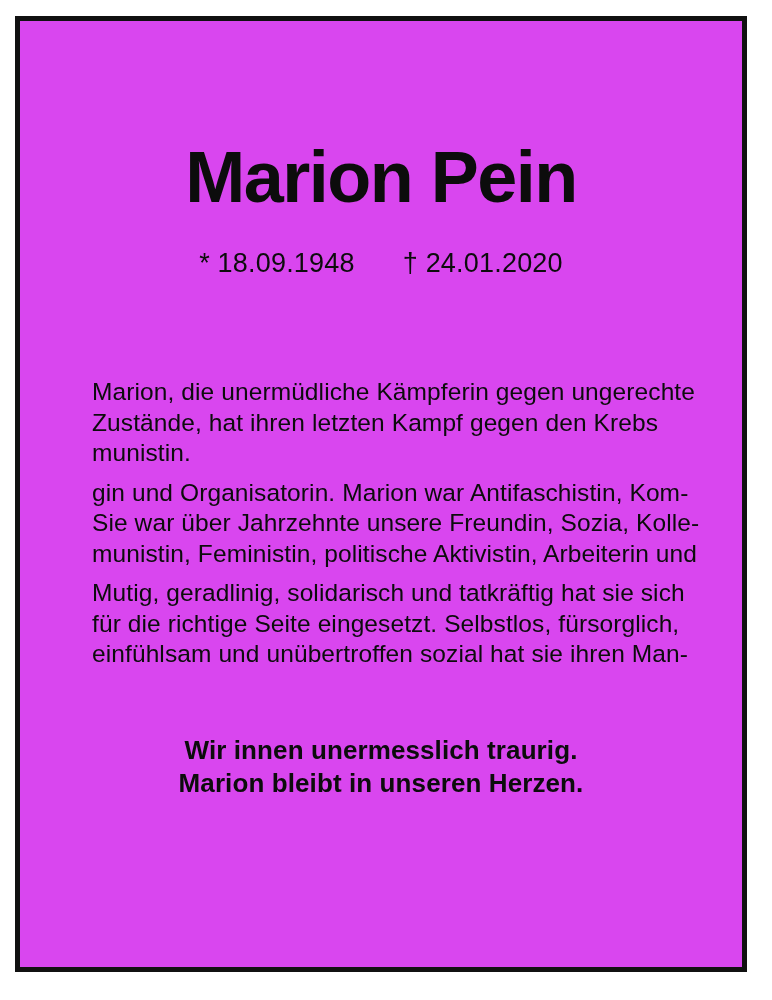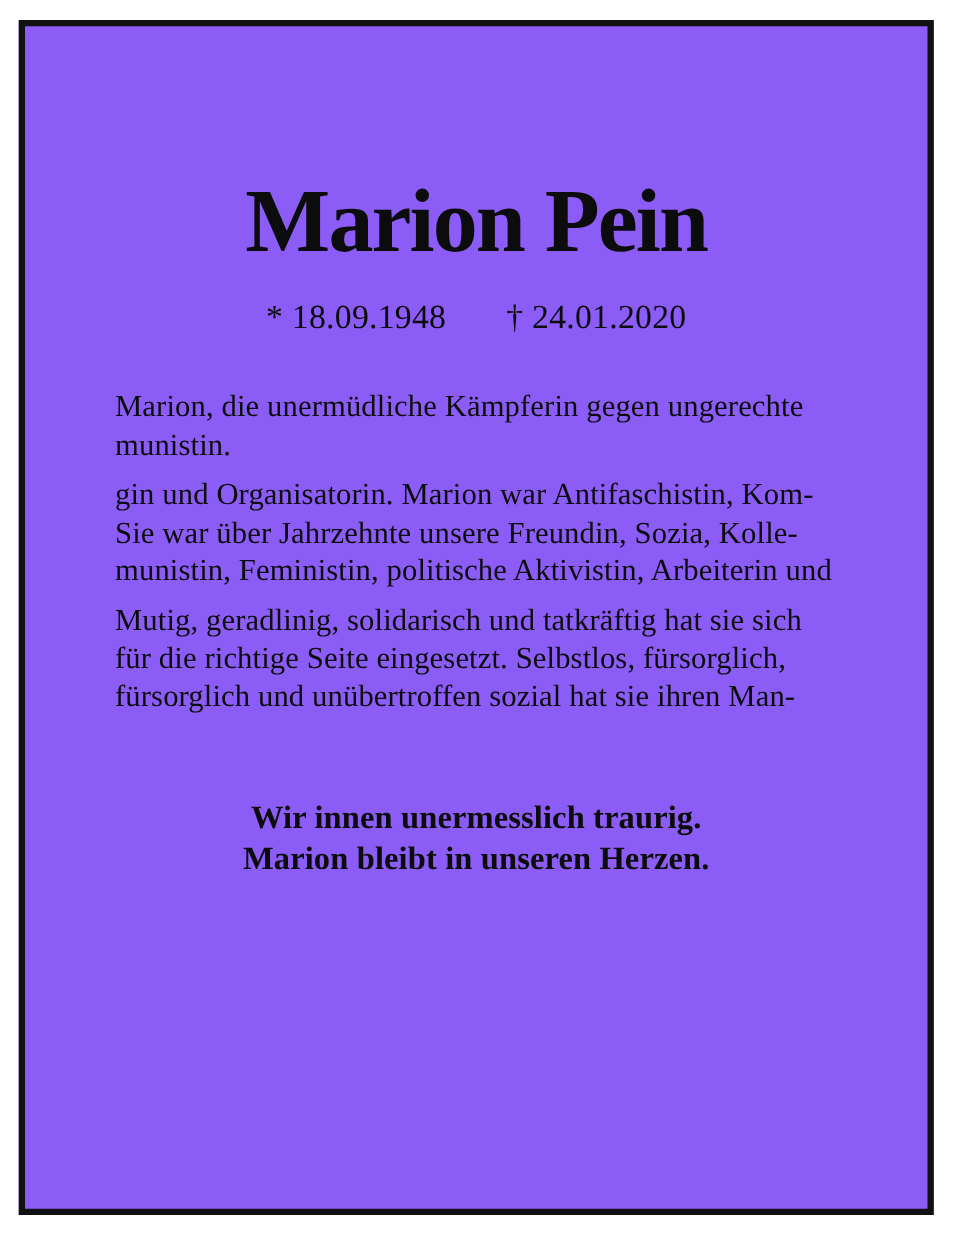--- a/index.html
+++ b/index.html
@@ -16,22 +16,21 @@
     -webkit-font-smoothing: antialiased;
   }
   .frame {
     position: absolute;
     left: 15px;
     top: 16px;
     width: 732px;
     height: 956px;
     border: 5px solid #111111;
     box-sizing: border-box;
-    background: #8b5cf6;
-    font-family: Liberation Serif, serif;
+    background: #d946ef;
   }
   .content {
     position: relative;
     width: 100%;
     height: 100%;
     box-sizing: border-box;
   }
   .title {
     margin: 0;
     padding-top: 118px;
@@ -45,24 +44,24 @@
   .dates {
     margin-top: 16px;
     text-align: center;
     font-size: 27px;
     line-height: 32px;
     font-weight: 500;
     letter-spacing: 0.2px;
   }
   .dates .date {
     display: inline-block;
-    margin: 6px 24px;
+    margin: 16px 24px;
   }
   .body-text {
-    margin-top: 36px;
+    margin-top: 82px;
     padding: 0 28px 0 72px;
     font-size: 24.5px;
     line-height: 30.5px;
     font-weight: 400;
     text-align: left;
     letter-spacing: 0.1px;
   }
   .paragraph {
     margin: 0 0 9px 0;
   }
@@ -86,31 +85,32 @@
 
     <h1 class="title">Marion Pein</h1>
 
     <div class="dates">
       <span class="date">* 18.09.1948</span><span class="date">† 24.01.2020</span>
     </div>
 
     <div class="body-text">
       <div class="paragraph">
         <div>Marion, die unermüdliche Kämpferin gegen ungerechte</div>
+        <div>Zustände, hat ihren letzten Kampf gegen den Krebs</div>
         <div>munistin.</div>
       </div>
       <div class="paragraph">
         <div>gin und Organisatorin. Marion war Antifaschistin, Kom-</div>
         <div>Sie war über Jahrzehnte unsere Freundin, Sozia, Kolle-</div>
         <div>munistin, Feministin, politische Aktivistin, Arbeiterin und</div>
       </div>
       <div class="paragraph">
         <div>Mutig, geradlinig, solidarisch und tatkräftig hat sie sich</div>
         <div>für die richtige Seite eingesetzt. Selbstlos, fürsorglich,</div>
-        <div>fürsorglich und unübertroffen sozial hat sie ihren Man-</div>
+        <div>einfühlsam und unübertroffen sozial hat sie ihren Man-</div>
       </div>
     </div>
 
     <div class="closing">
       <div>Wir innen unermesslich traurig.</div>
       <div>Marion bleibt in unseren Herzen.</div>
     </div>
 
   </div>
 </div>

